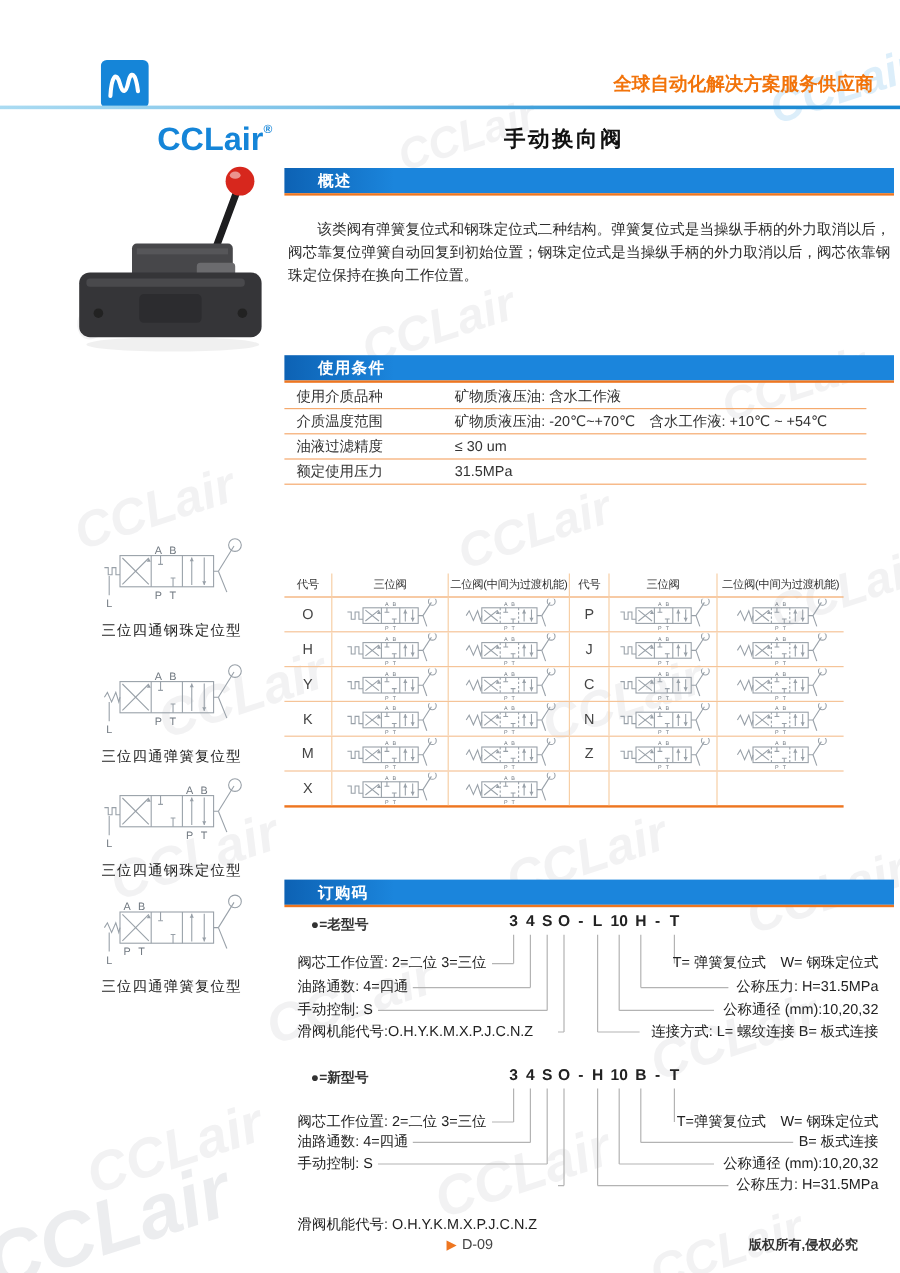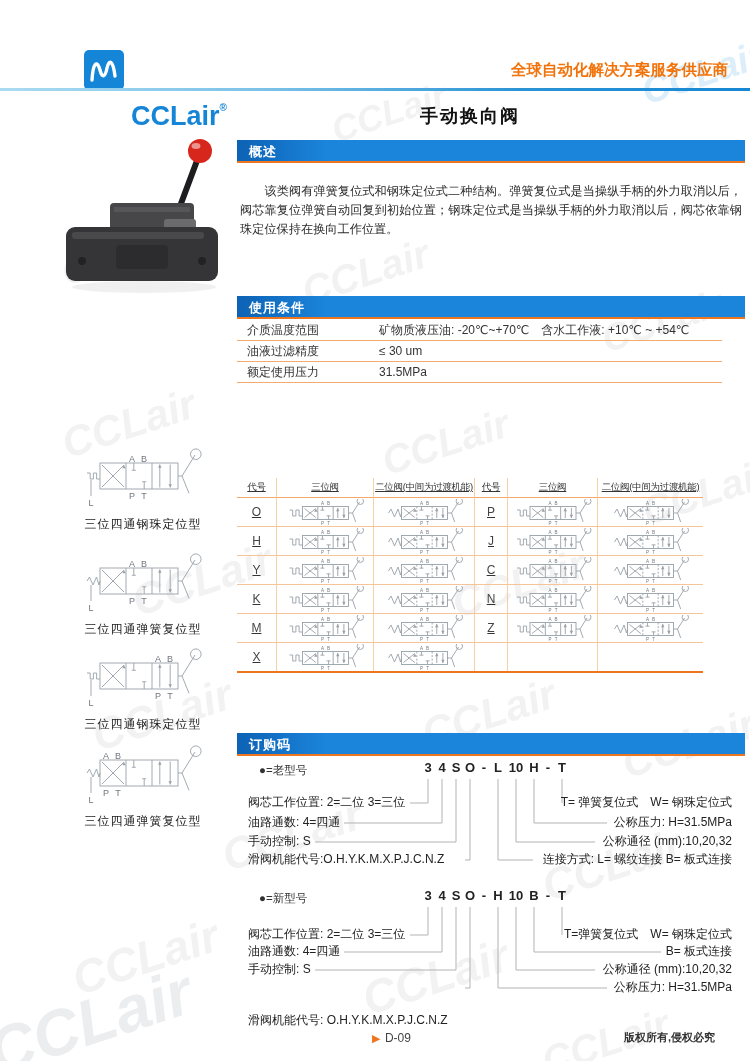--- a/index.html
+++ b/index.html
@@ -8,41 +8,41 @@
   .abs{position:absolute;}
   
   .logo-text{font-size:27px;font-weight:bold;color:#1585d8;letter-spacing:0;}
   .logo-reg{font-size:10px;font-weight:bold;color:#1585d8;vertical-align:14px;}
   .tagline{font-size:15.5px;font-weight:bold;color:#f2730a;}
   .divider{height:3px;background:linear-gradient(90deg,#aadbf2 0%,#7cc2e8 35%,#2a93d5 70%,#1787d3 100%);}
   .page-title{font-size:18px;font-weight:bold;color:#111;text-align:center;letter-spacing:2px;}
   
   .bar{width:508px;height:21px;line-height:21px;background:linear-gradient(90deg,#0d62b4 0%,#1b85dc 18%,#1b85dc 100%);
        border-bottom:2px solid #ee7620;}
-  .bar span{color:#fff;font-size:13px;font-weight:bold;padding-left:12px;letter-spacing:1px;}
+  .bar span{color:#fff;font-size:13px;font-weight:bold;padding-left:28px;letter-spacing:1px;}
   
   .ov-text{width:502px;font-size:12.2px;line-height:19px;text-align:justify;color:#2b2b2b;}
   .ov-text p{margin:0;text-indent:2em;}
   
   .cond-row{display:flex;height:20px;line-height:20px;border-bottom:1px solid #f5aa6e;font-size:12px;color:#333;}
   .cond-label{width:120px;padding-left:10px;}
   .cond-value{flex:1;padding-left:12px;}
   
-  .sp-row{display:flex;text-decoration:underline;}
+  .sp-row{display:flex;}
   .sp-cell{box-sizing:border-box;border-right:1px solid #f7cfa6;display:flex;align-items:center;justify-content:center;overflow:hidden;}
   .sp-cell:last-child{border-right:none;}
   .sp-head .sp-cell{font-size:9.5px;letter-spacing:-0.3px;color:#333;height:20px;border-bottom:1px solid #f2a869;white-space:nowrap;}
   .sp-body-row{height:28px;border-bottom:1px solid #f5c498;}
   .sp-body-row:last-child{border-bottom:2px solid #ee7620;}
   .sp-code{font-size:12px;color:#444;}
   
   .diag-label{font-size:12px;color:#222;text-align:center;width:170px;letter-spacing:1px;}
   
   .ord-block{width:508px;}
-  .ord-bullet{font-size:11.5px;color:#333;}
+  .ord-bullet{font-size:11.5px;color:#333;font-weight:bold;}
   .ord-seg{position:absolute;top:0;font-size:13px;color:#222;font-weight:bold;transform:translateX(-50%);}
   .ord-label{position:absolute;font-size:12px;color:#222;white-space:nowrap;}
   .ord-label.r{text-align:right;}
   
   .footer-tri{color:#ee7620;font-size:11px;}
   .footer-page{font-size:12px;color:#444;}
   .footer-copy{font-size:11px;font-weight:bold;color:#333;}
   .wm{position:absolute;font-weight:bold;font-style:italic;transform:rotate(-18deg);pointer-events:none;white-space:nowrap;}
 </style>
 </head>
@@ -215,20 +215,24 @@
     </div>
 
   <div class="abs bar" style="left:237px;top:140px;"><span>概述</span></div>
   <div class="abs ov-text" style="left:240px;top:168px;">
     <p style="margin-top:14px;">该类阀有弹簧复位式和钢珠定位式二种结构。弹簧复位式是当操纵手柄的外力取消以后，阀芯靠复位弹簧自动回复到初始位置；钢珠定位式是当操纵手柄的外力取消以后，阀芯依靠钢珠定位保持在换向工作位置。</p>
   </div>
 
   <div class="abs bar" style="left:237px;top:296px;"><span>使用条件</span></div>
   <div id="cond-rows" class="abs" style="left:237px;top:320px;width:485px;">
       <div class="cond-row">
+        <div class="cond-label">使用介质品种</div>
+                 <div class="cond-value">矿物质液压油:  含水工作液</div>
+      </div>
+      <div class="cond-row">
         <div class="cond-label">介质温度范围</div>
                  <div class="cond-value">矿物质液压油: -20℃~+70℃　含水工作液: +10℃ ~ +54℃</div>
       </div>
       <div class="cond-row">
         <div class="cond-label">油液过滤精度</div>
                  <div class="cond-value">≤ 30 um</div>
       </div>
       <div class="cond-row">
         <div class="cond-label">额定使用压力</div>
                  <div class="cond-value">31.5MPa</div>

